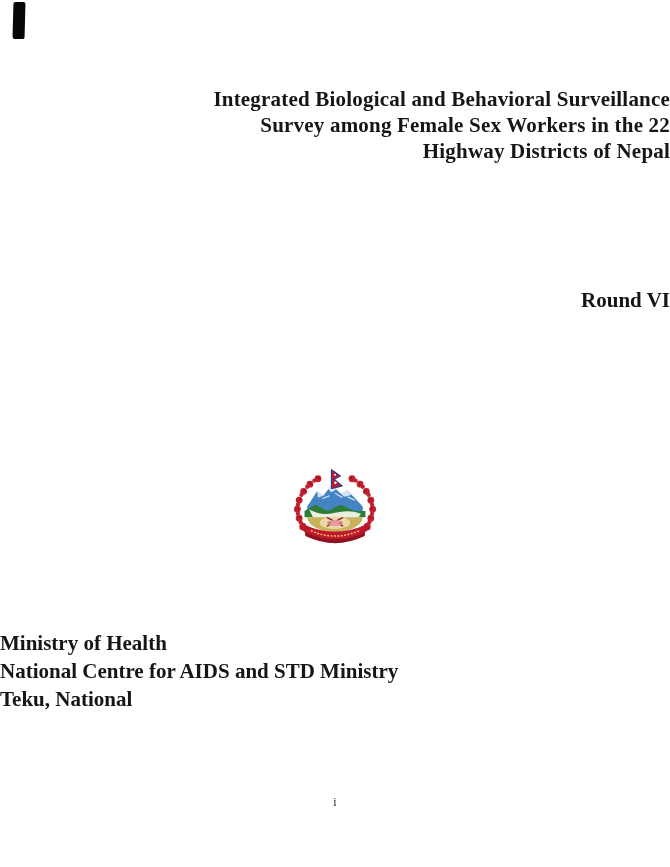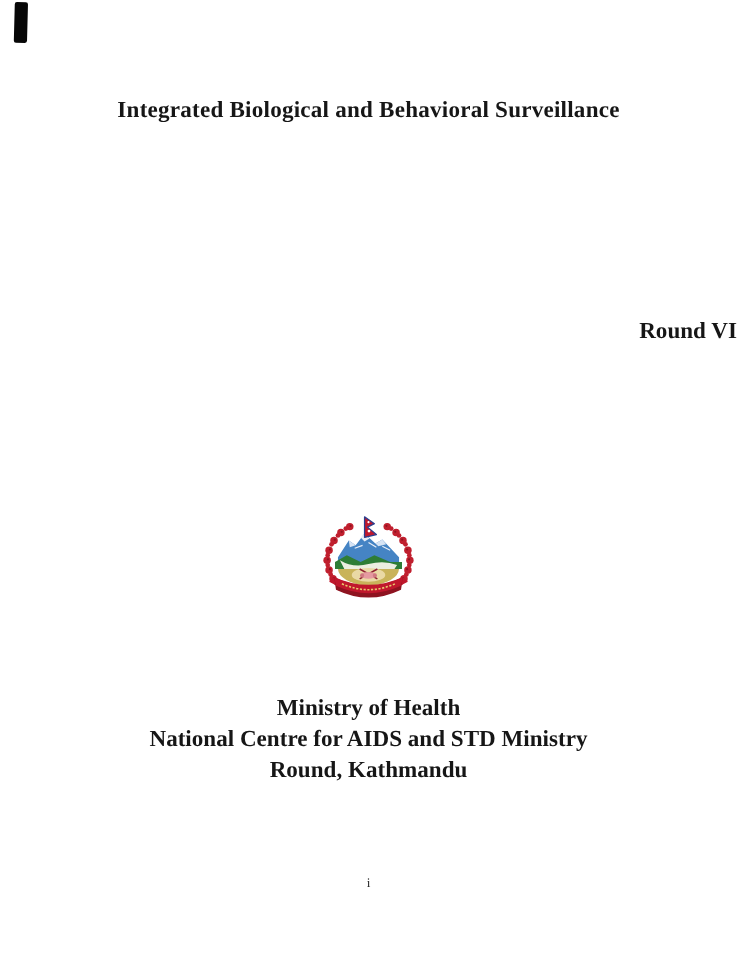--- a/index.html
+++ b/index.html
@@ -24,21 +24,21 @@
     height: 37px;
     background: #070707;
     border-radius: 2px;
     transform: rotate(1.5deg);
   }
   .title-block {
     position: absolute;
     top: 86px;
     left: 0;
     right: 0;
-    text-align: center;
+    text-align: right;
     font-weight: bold;
     font-size: 21px;
     line-height: 26px;
     letter-spacing: 0.2px;
   }
   .round-label {
     position: absolute;
     top: 288px;
     left: 0;
     right: 0;
@@ -53,21 +53,21 @@
     transform: translateX(-50%);
     width: 92px;
     height: 86px;
   }
   .emblem svg { display: block; width: 100%; height: 100%; }
   .publisher-block {
     position: absolute;
     top: 629px;
     left: 0;
     right: 0;
-    text-align: center;
+    text-align: left;
     font-weight: bold;
     font-size: 21px;
     line-height: 28px;
   }
   .page-number {
     position: absolute;
     top: 795px;
     left: 0;
     right: 0;
     text-align: center;
@@ -77,20 +77,22 @@
 </style>
 </head>
 <body>
 
 <div class="page">
 
   <div class="scan-mark"></div>
 
   <div class="title-block">
     <div>Integrated Biological and Behavioral Surveillance</div>
+    <div>Survey among Female Sex Workers in the 22</div>
+    <div>Highway Districts of Nepal</div>
   </div>
 
   <div class="round-label">Round VI</div>
 
   <div class="emblem">
     <svg viewBox="0 0 100 96" xmlns="http://www.w3.org/2000/svg">
 
       <g fill="#c01f2e">
         <circle cx="31" cy="12" r="3.8"></circle>
           <circle cx="27" cy="14" r="2.4"></circle>
@@ -175,18 +177,18 @@
 
       <path d="M46,2 L56,9 L49,12.5 L58,20 L46,23 Z" fill="#c0172c" stroke="#2a3f8f" stroke-width="1.3" stroke-linejoin="round"></path>
       <circle cx="50" cy="7.5" r="1.1" fill="#ffffff"></circle>
       <circle cx="50.5" cy="16.5" r="1.4" fill="#ffffff"></circle>
     </svg>
   </div>
 
   <div class="publisher-block">
     <div>Ministry of Health</div>
     <div>National Centre for AIDS and STD Ministry</div>
-    <div>Round, Kathmandu</div>
+    <div>Teku, National</div>
   </div>
 
   <div class="page-number">i</div>
 
 </div>
 
 </body></html>

